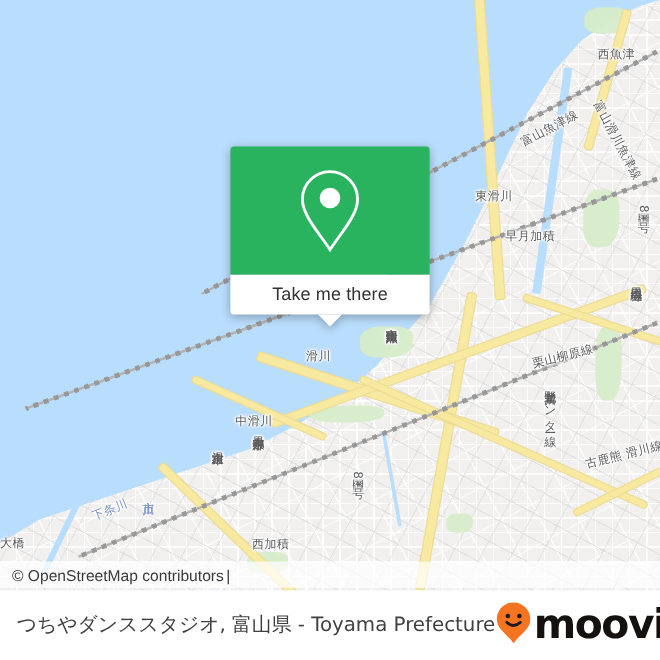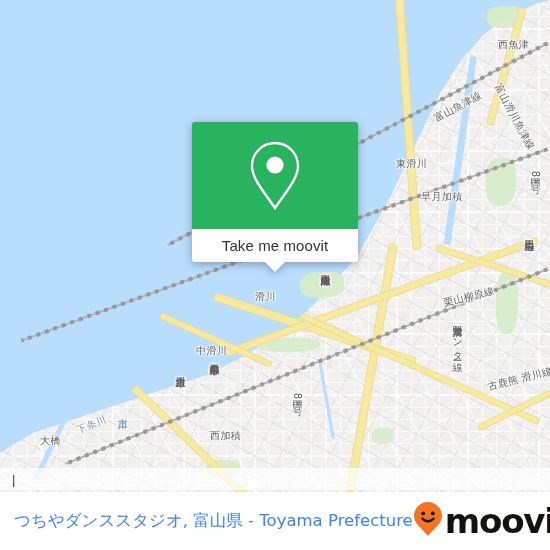--- a/index.html
+++ b/index.html
@@ -177,21 +177,21 @@
     height: 58px;
     background: #ffffff;
     display: flex;
     align-items: center;
     justify-content: space-between;
     padding: 0 12px 0 14px;
     box-sizing: border-box;
   }
   .footer-title {
     font-size: 16.5px;
-    color: #3b82f6;
+    color: #404040;
     white-space: nowrap;
     font-family: "DejaVu Sans", "Liberation Sans", sans-serif;
   }
   .brand {
     display: flex;
     align-items: center;
     gap: 2px;
   }
   .brand-word {
     font-size: 34px;
@@ -253,38 +253,39 @@
         <div class="maplabel v" style="left: 450px; top: 318px;">北野滑川インター線</div>
         <div class="maplabel" style="left: 487px; top: 372px; transform: rotate(-14deg);">古鹿熊 滑川線</div>
         <div class="maplabel" style="left: 255px; top: 290px;">滑川</div>
         <div class="maplabel" style="left: 196px; top: 344px;">中滑川</div>
         <div class="maplabel v" style="left: 318px; top: 266px;">富山滑川魚津線</div>
         <div class="maplabel v" style="left: 207px; top: 356px;">黒部宇奈月線</div>
         <div class="maplabel v" style="left: 173px; top: 368px;">滑川上市線</div>
         <div class="maplabel v" style="left: 290px; top: 392px;">国道8号</div>
         <div class="maplabel blue" style="left: 76px; top: 418px; transform: rotate(-22deg);">下条川</div>
         <div class="maplabel v blue" style="left: 115px; top: 410px;">上市川</div>
-        <div class="maplabel" style="left: 0px; top: 434px; padding-left: 40px;">大橋</div>
-        <div class="maplabel" style="left: 198px; top: 429px; padding-left: 12px;">西加積</div>
+        <div class="maplabel" style="left: 0px; top: 446px;">大橋</div>
+        <div class="maplabel" style="left: 198px; top: 447px; padding-left: 12px;">西加積</div>
       </div>
 
     <div class="attrib">
+      <span>© OpenStreetMap contributors</span>
       <span class="sep">|</span>
     </div>
 
     <div class="popup">
       <div class="popup-top">
         <span class="popup-pin">
           <svg width="56" height="74" viewBox="0 0 56 74">
             <path d="M28 4 C15.3 4 5 14.3 5 27 C5 40 18 54 28 69 C38 54 51 40 51 27 C51 14.3 40.7 4 28 4 Z" fill="none" stroke="#ffffff" stroke-width="2.4"></path>
             <circle cx="28" cy="26" r="8.6" fill="#ffffff"></circle>
           </svg>
         </span>
       </div>
-      <div class="popup-btn">Take me moovit</div>
+      <div class="popup-btn">Take me there</div>
       <div class="popup-tail"></div>
     </div>
   </div>
 
   <div class="footer">
     <div class="footer-title">つちやダンススタジオ, 富山県 - Toyama Prefecture</div>
     <div class="brand">
       <span>
         <svg width="30" height="36" viewBox="0 0 30 36">
           <path d="M15 1 C7.3 1 1 7.3 1 15 C1 23 9 27 15 35 C21 27 29 23 29 15 C29 7.3 22.7 1 15 1 Z" fill="#f47421"></path>

